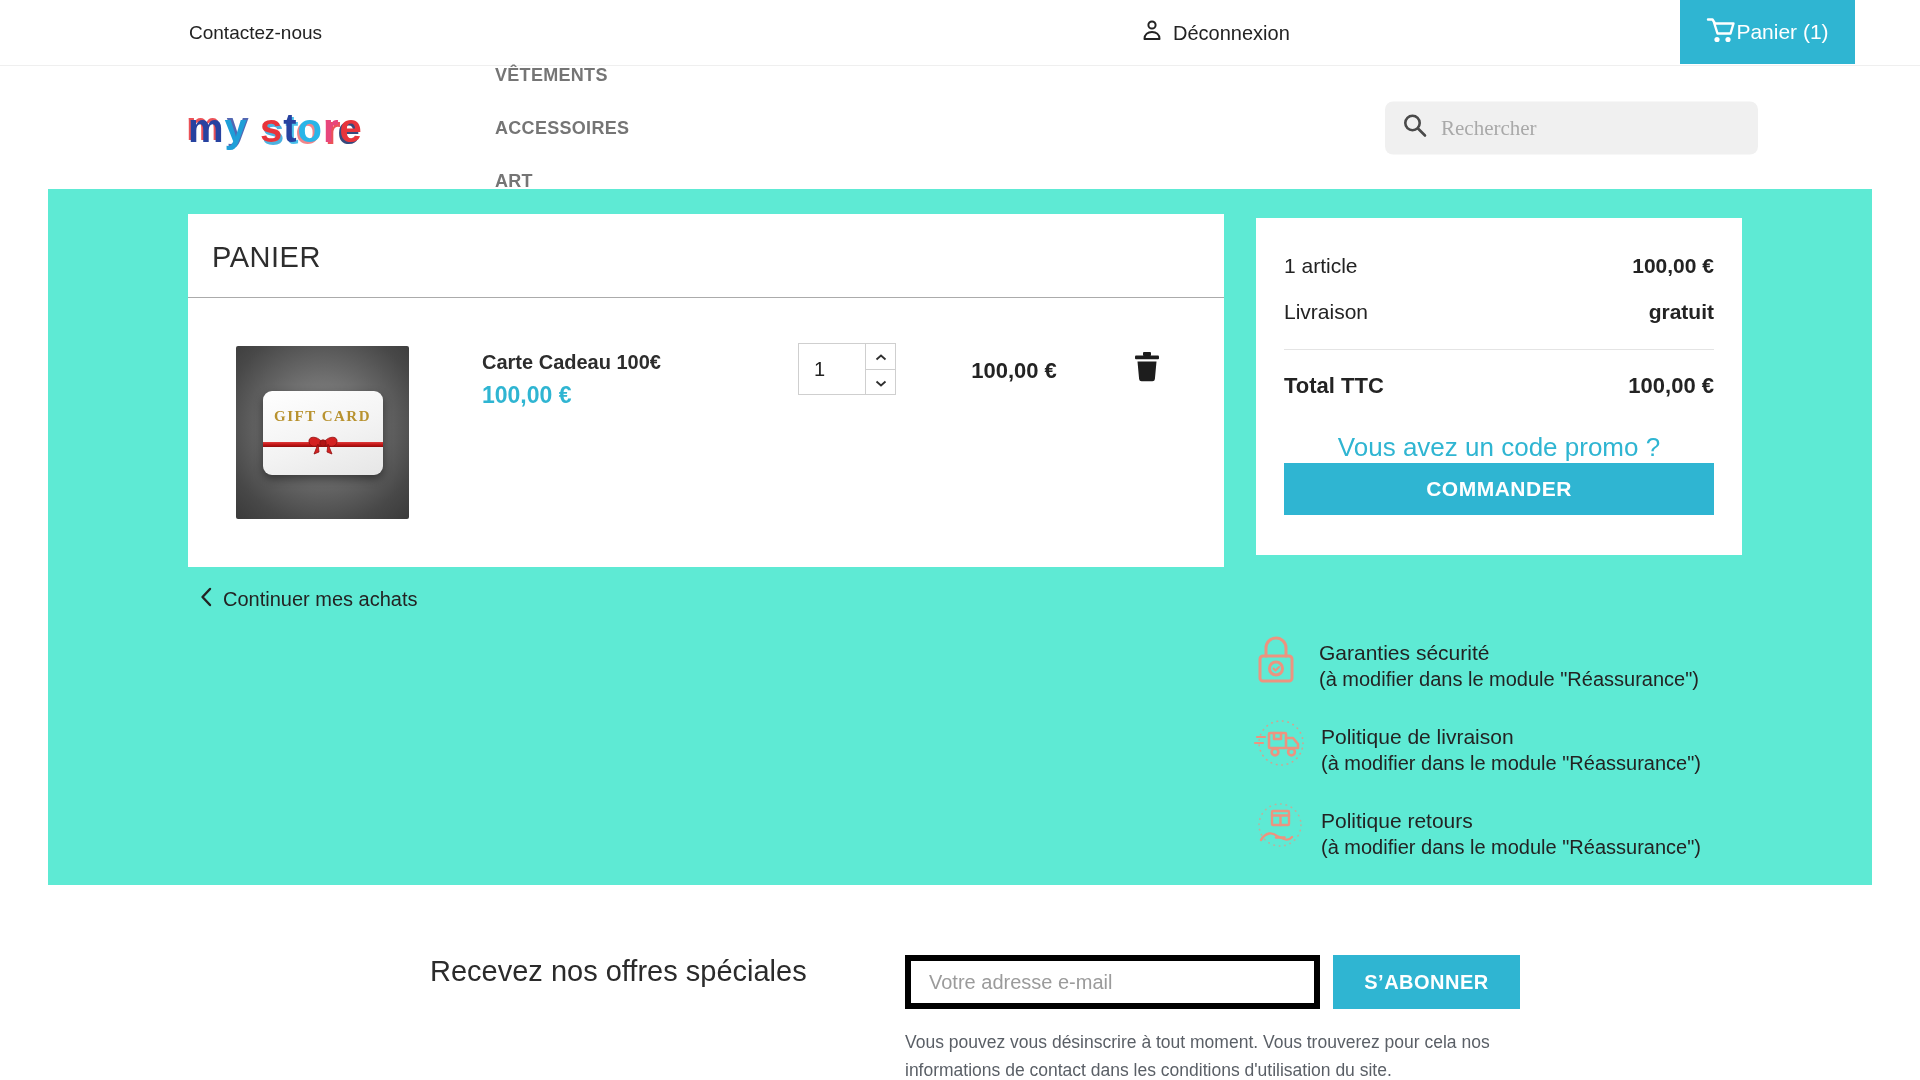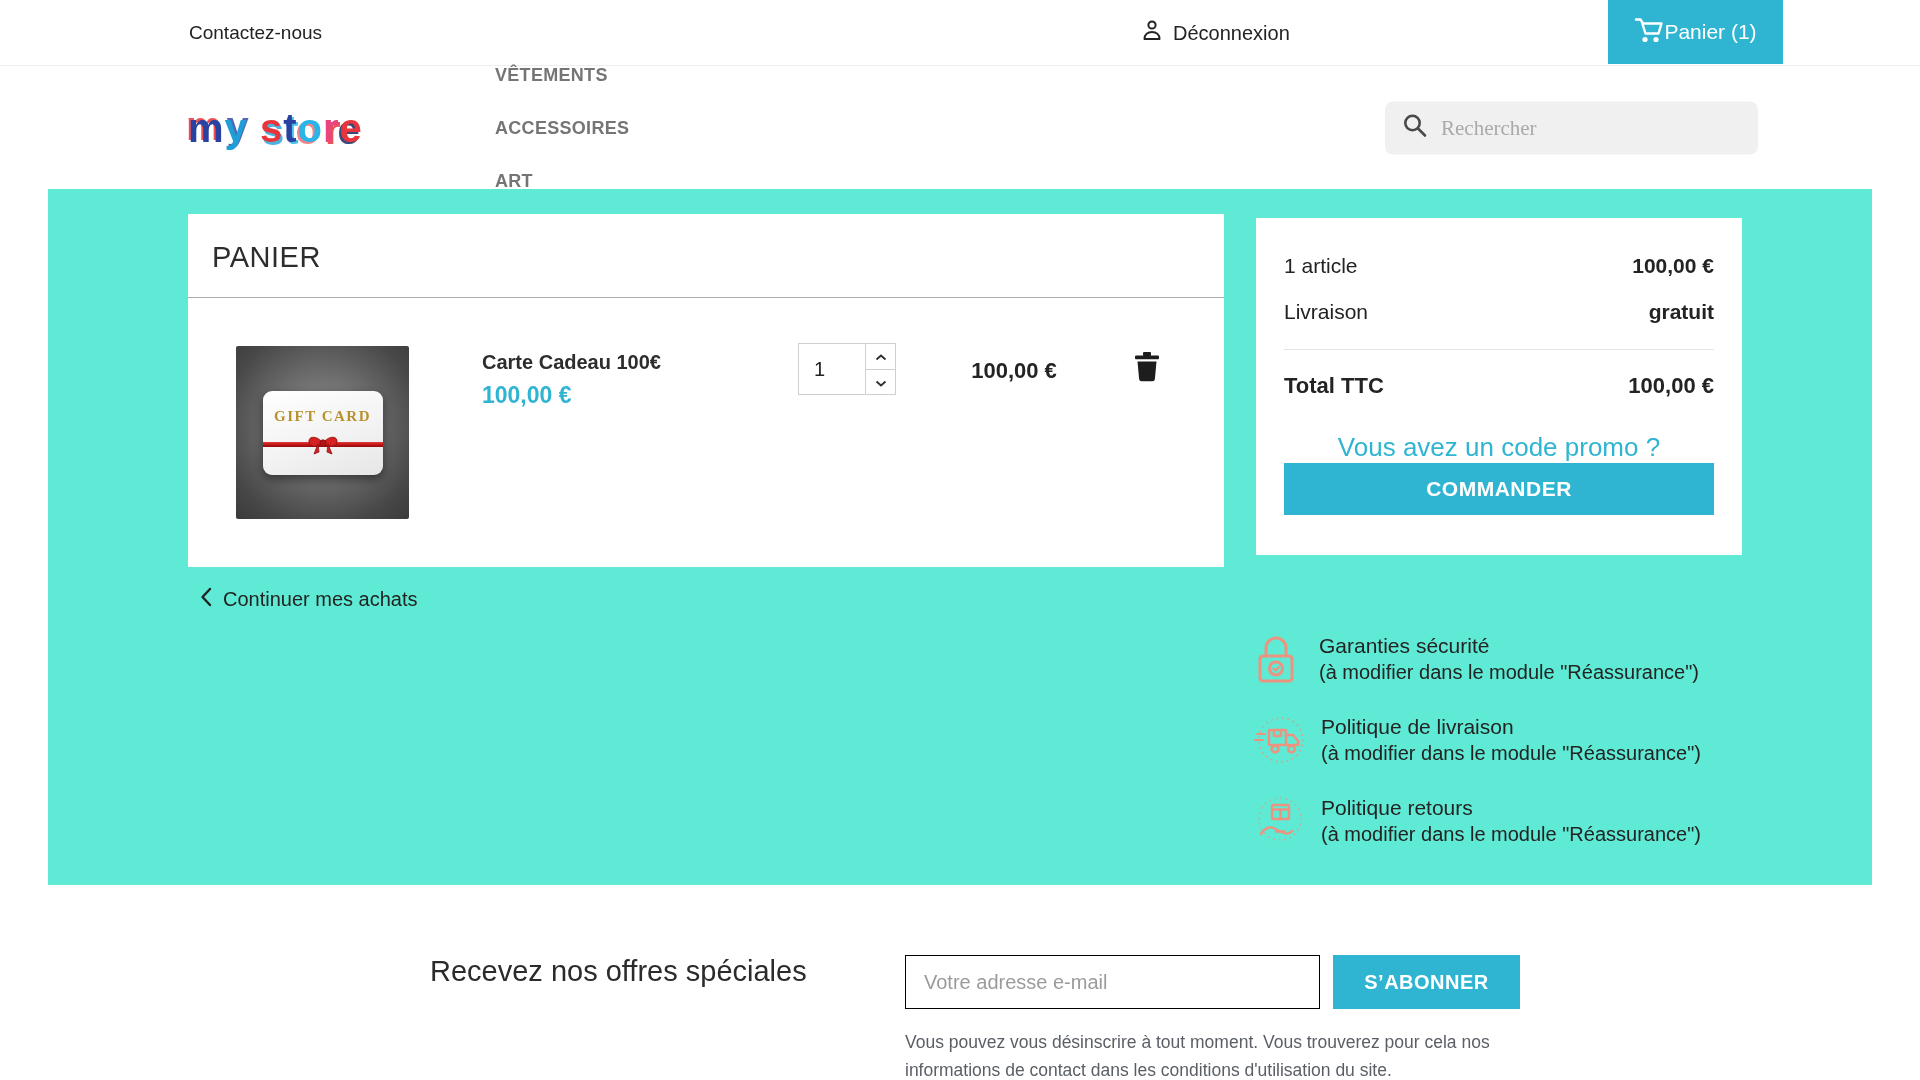--- a/index.html
+++ b/index.html
@@ -6,21 +6,21 @@
   * { margin:0; padding:0; box-sizing:border-box; }
   body { font-family:"Liberation Sans", sans-serif; color:#232323; background:#fff; }
   .page { position:relative; width:1920px; height:1080px; background:#fff; overflow:hidden; }
 
   
   .topbar { position:relative; height:66px; background:#fff; border-bottom:1px solid #efefef; }
   .contact-link { position:absolute; left:189px; top:50%; transform:translateY(-50%);
                   font-size:19px; color:#232323; cursor:pointer; }
   .logout { position:absolute; left:1140px; top:50%; transform:translateY(-50%);
             display:flex; align-items:center; gap:9px; font-size:20px; cursor:pointer; }
-  .cart-btn { position:absolute; left:1608px; top:0; width:175px; height:64px;
+  .cart-btn { position:absolute; left:1680px; top:0; width:175px; height:64px;
               background:var(--accent); color:#fff; display:flex; align-items:center;
               justify-content:center; font-size:21px; cursor:pointer; }
 
   
   .header { position:relative; height:123px; background:#fff; }
   .logo { position:absolute; left:188px; top:50%; transform:translateY(-50%);
           font-size:40px; font-weight:bold; letter-spacing:1px; cursor:pointer; white-space:pre; }
   .lg0 { color:#2742a0; text-shadow:-2px -2px 0 rgba(232,52,59,.85); }
   .lg1 { color:#1f9fd8; text-shadow:2px -2px 0 rgba(39,66,160,.8); }
   .lg3 { color:#e8343b; text-shadow:2px 3px 0 rgba(31,159,216,.8); }
@@ -87,28 +87,28 @@
   .sum-divider { border-top:1px solid #e4e4e4; margin:25px 0 23px; }
   .sum-total { display:flex; justify-content:space-between; font-size:22px; font-weight:bold; }
   .promo-link { margin-top:33px; text-align:center; font-size:26px; color:var(--accent); cursor:pointer; }
   .checkout-btn { width:100%; height:52px; background:var(--accent); border:none;
                   color:#fff; font-size:21px; font-weight:bold; letter-spacing:.5px;
                   font-family:inherit; cursor:pointer; }
 
   .reassurance { position:absolute; left:1205px; top:444px; display:flex; flex-direction:column; gap:25px; }
   .re-item { display:flex; gap:14px; align-items:flex-start; min-height:52px; }
   .re-icon { color:var(--salmon); flex:0 0 52px; }
-  .re-title { font-size:21px; line-height:26px; color:#232323; }
+  .re-title { font-size:21px; line-height:26px; color:#232323;margin-top:7px; }
   .re-sub { font-size:20px; line-height:26px; color:#232323; }
 
   
   .footer { position:relative; height:195px; background:#fff; }
   .footer-headline { position:absolute; left:430px; top:70px; font-size:29px; color:#2b2b2b; }
   .newsletter-input { position:absolute; left:905px; top:70px; width:415px; height:54px;
-                      border:1px solid #000000; background:#fff; padding:0 18px;
+                      border:6px solid #000000; background:#fff; padding:0 18px;
                       font-size:20px; font-family:inherit; color:#232323; outline:none; }
   .newsletter-input::placeholder { color:#9b9b9b; }
   .subscribe-btn { position:absolute; left:1333px; top:70px; width:187px; height:54px;
                    background:var(--accent); border:none; color:#fff; font-size:20px;
                    font-weight:bold; letter-spacing:.5px; font-family:inherit; cursor:pointer; }
   .disclaimer { position:absolute; left:905px; top:143px; width:630px; font-size:17.5px;
                 line-height:28px; color:#5a5f66; }
 </style>
 </head>
 <body>

